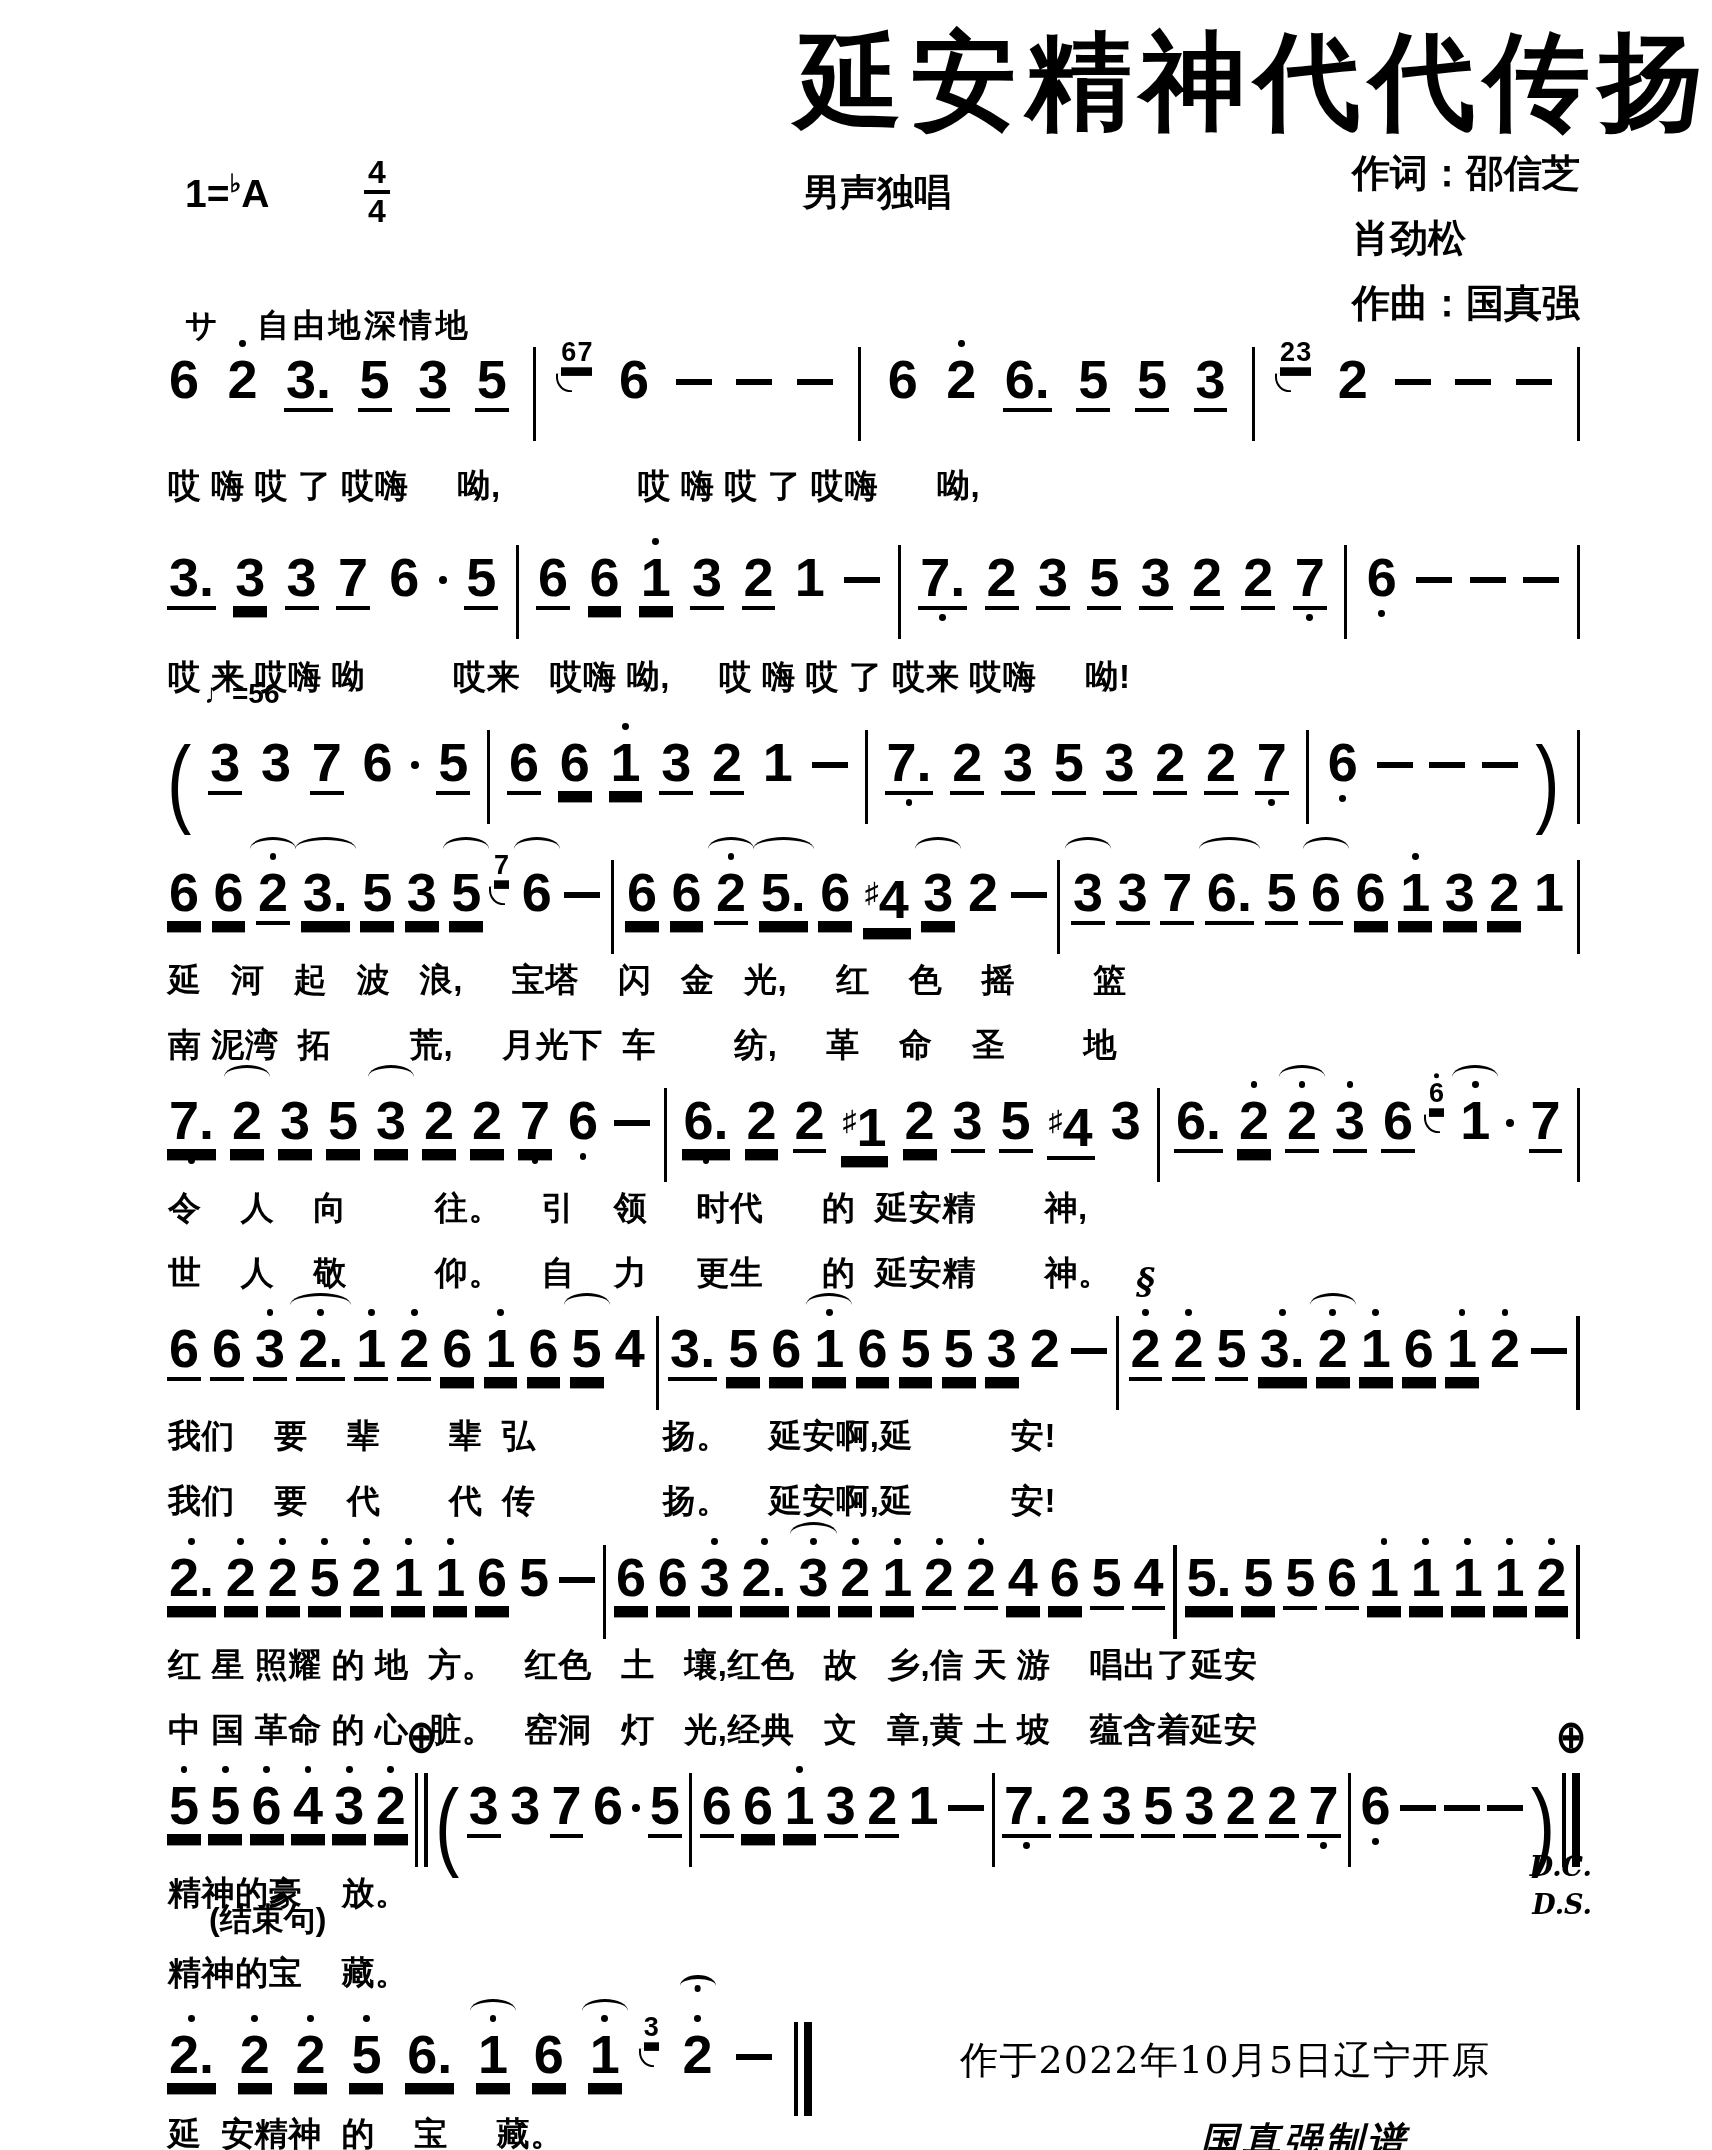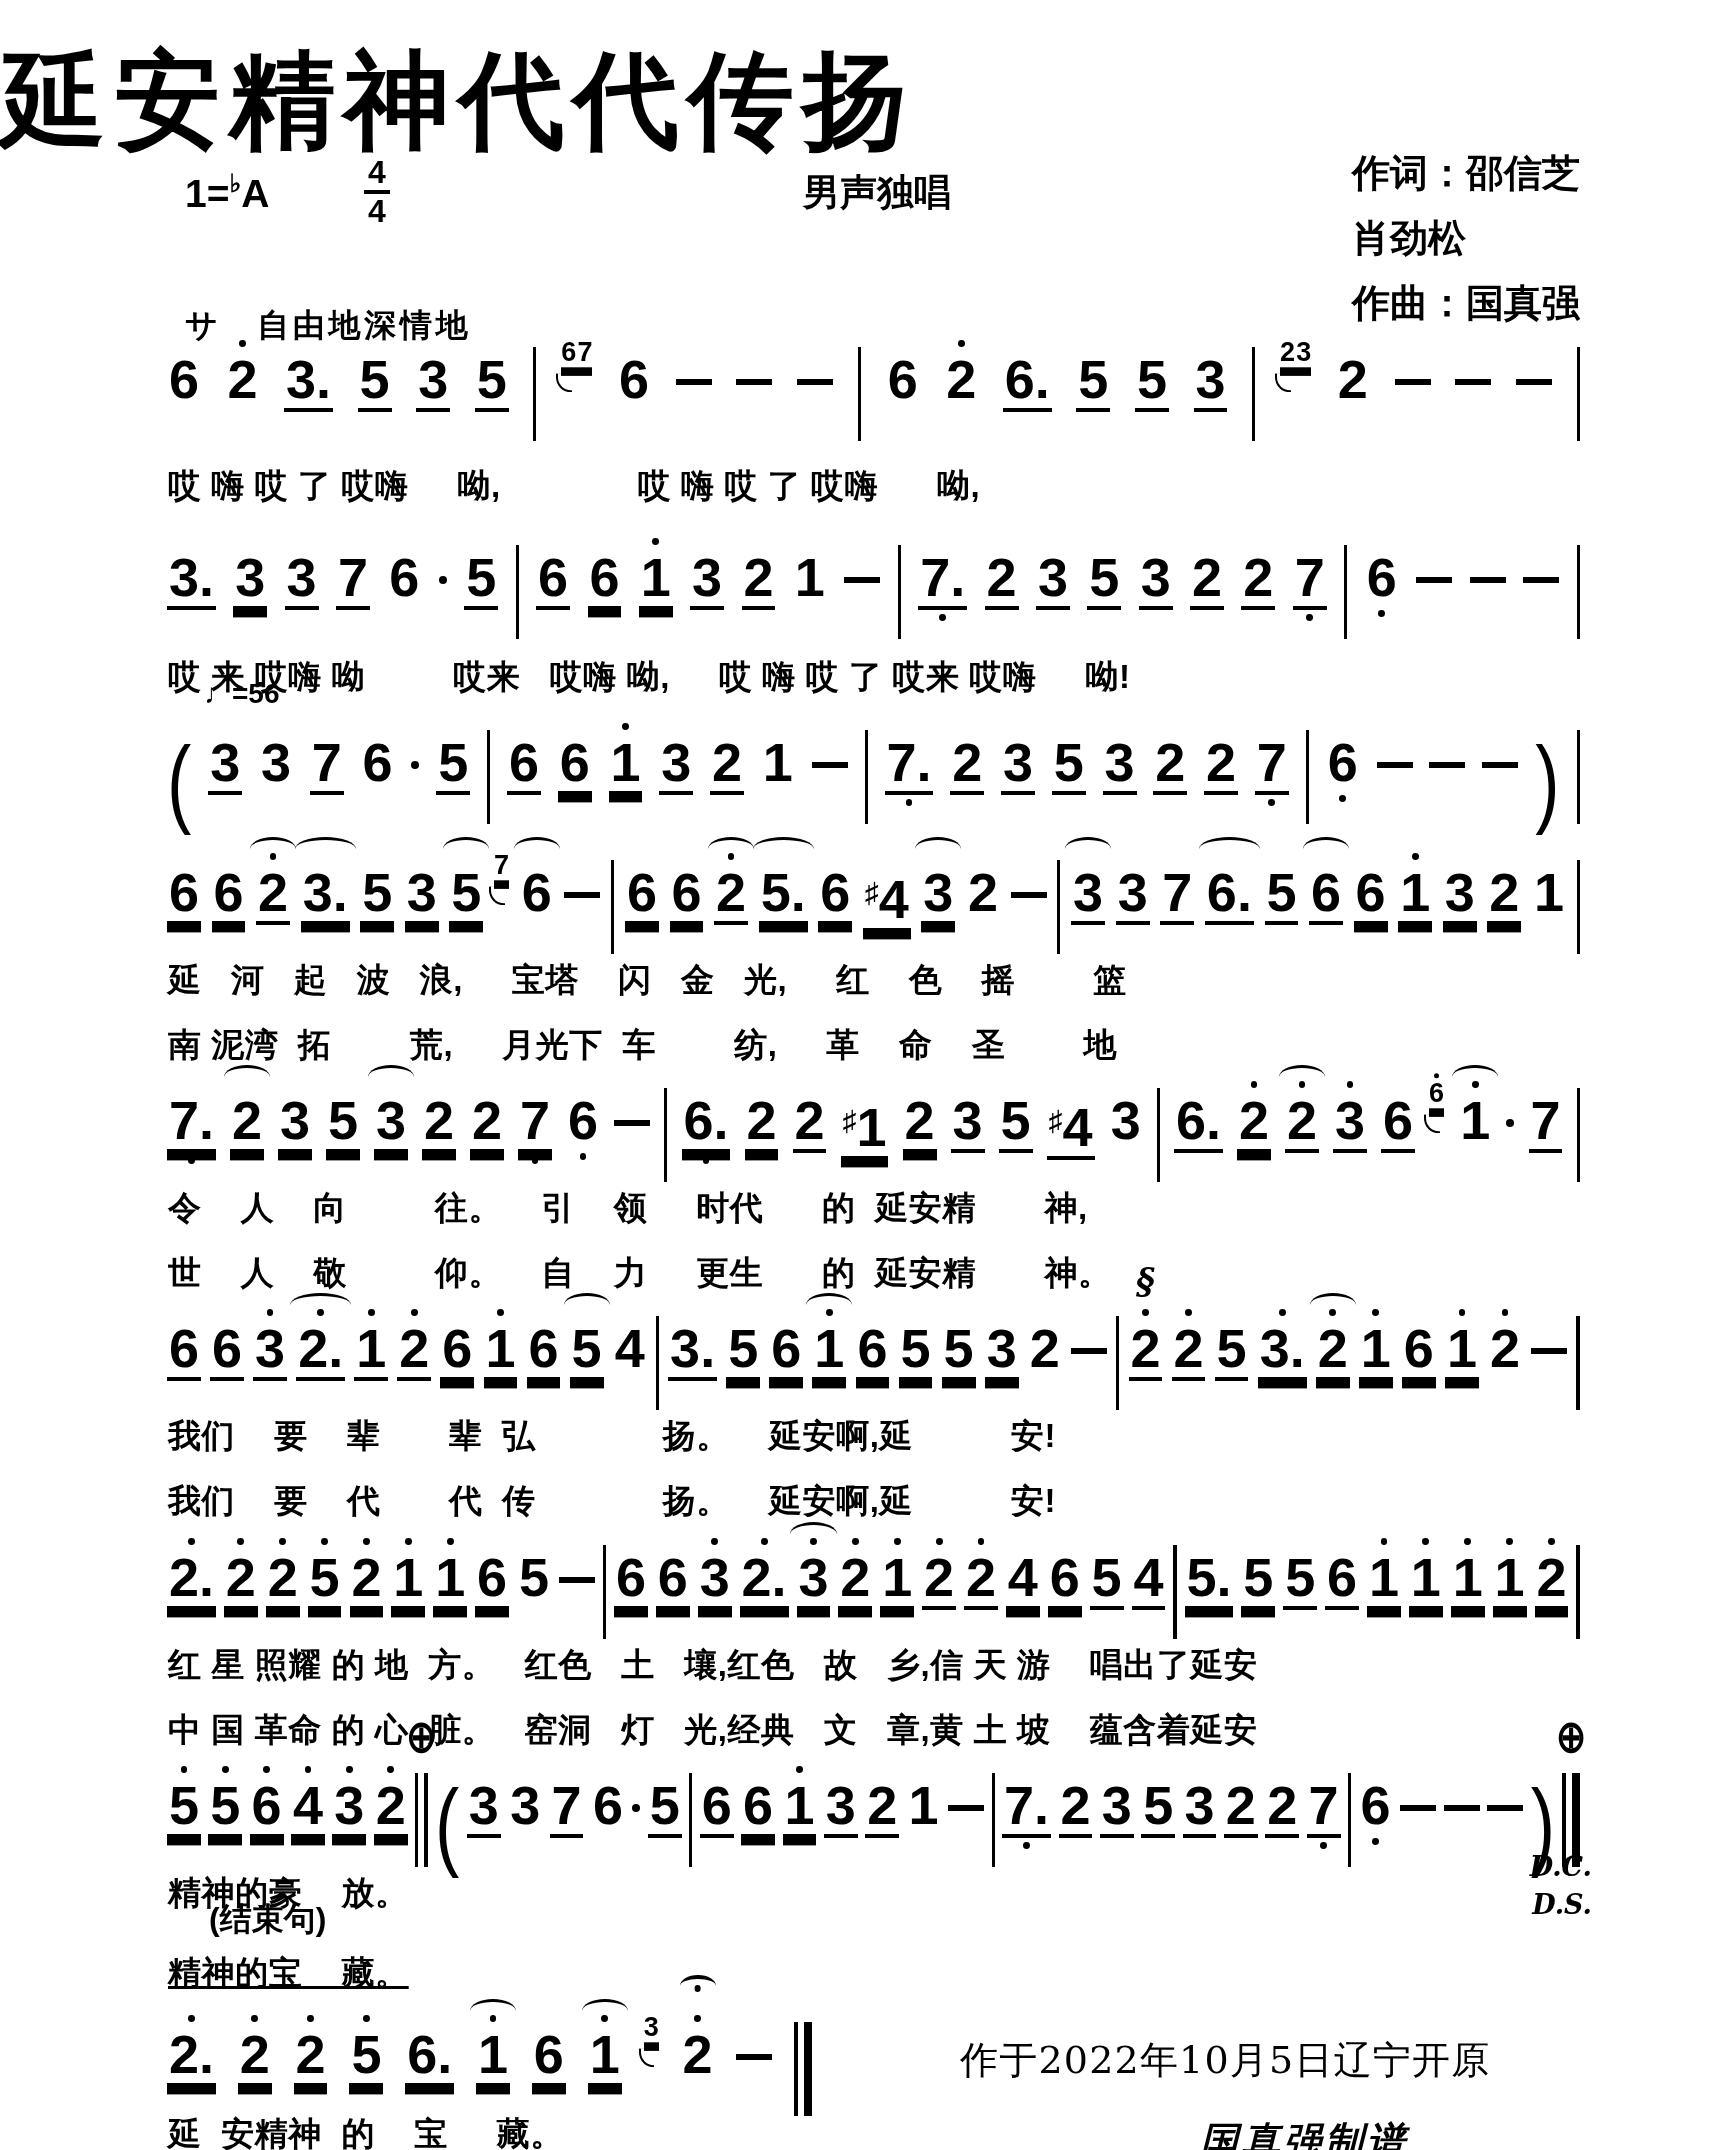--- a/index.html
+++ b/index.html
@@ -1,20 +1,20 @@
 <!DOCTYPE html>
 <html style="font-size:10px"><head>
 <meta charset="utf-8">
 <style>
   html,body{margin:0;padding:0;background:#888;}
   .page{position:relative;width:1713px;height:2151px;background:#fff;color:#000;
         font-family:"Liberation Sans",sans-serif;overflow:hidden;}
   
-  .title{position:absolute;top:11px;left:0;right:0;text-align:left;
-         font-family:"DejaVu Serif",serif;font-weight:bold;font-size:106px;letter-spacing:8.6px;margin-top:19px;}
+  .title{position:absolute;top:11px;left:0;right:0;text-align:right;
+         font-family:"DejaVu Serif",serif;font-weight:bold;font-size:106px;letter-spacing:8.6px;}
   .keysig{position:absolute;top:172px;left:185px;font-size:39px;font-weight:bold;display:flex;align-items:center;}
   .keysig sup{font-size:25px;transform:translateY(-11px);}
   .meter{position:absolute;top:156px;left:364px;display:inline-flex;flex-direction:column;align-items:center;
          font-size:32px;font-weight:bold;line-height:33px;}
   .meter .fl{width:26px;height:3.7px;background:#000;margin:1.2px 0;}
   .subtitle{position:absolute;top:168px;left:0;right:0;text-align:center;font-size:37px;font-weight:bold;padding-left:41px;}
   .credits{position:absolute;top:141px;right:133px;text-align:left;font-size:38px;font-weight:bold;line-height:65px;}
   .credits div:nth-child(2){margin-right:13.6px;}
   .expression{position:absolute;top:304px;left:185px;font-size:32px;font-weight:bold;letter-spacing:3.7px;}
   .tempolabel{position:absolute;left:204px;font-size:28px;font-weight:bold;}
@@ -1288,21 +1288,21 @@
         <div class="dash"></div>
         <div class="dash"></div>
         <span class="paren">)</span>
         <span class="barwrap">
           <span class="coda">⊕</span>
           <i class="b1"></i>
           <i class="b2"></i>
         </span>
       </div>
       <div class="lyrics" style="top: 1871px;">精神的豪    放。</div>
-      <div class="lyrics" style="top: 1951px; text-decoration: underline;">精神的宝    藏。</div>
+      <div class="lyrics" style="top: 1951px;">精神的宝    藏。</div>
       <div class="mline short" style="top: 2011px;">
         <span class="note">
           <div class="da">
             <i class="odot"></i>
           </div>
           <span class="dg u2">2.</span>
           <div class="db"></div>
         </span>
         <span class="note">
           <div class="da">

